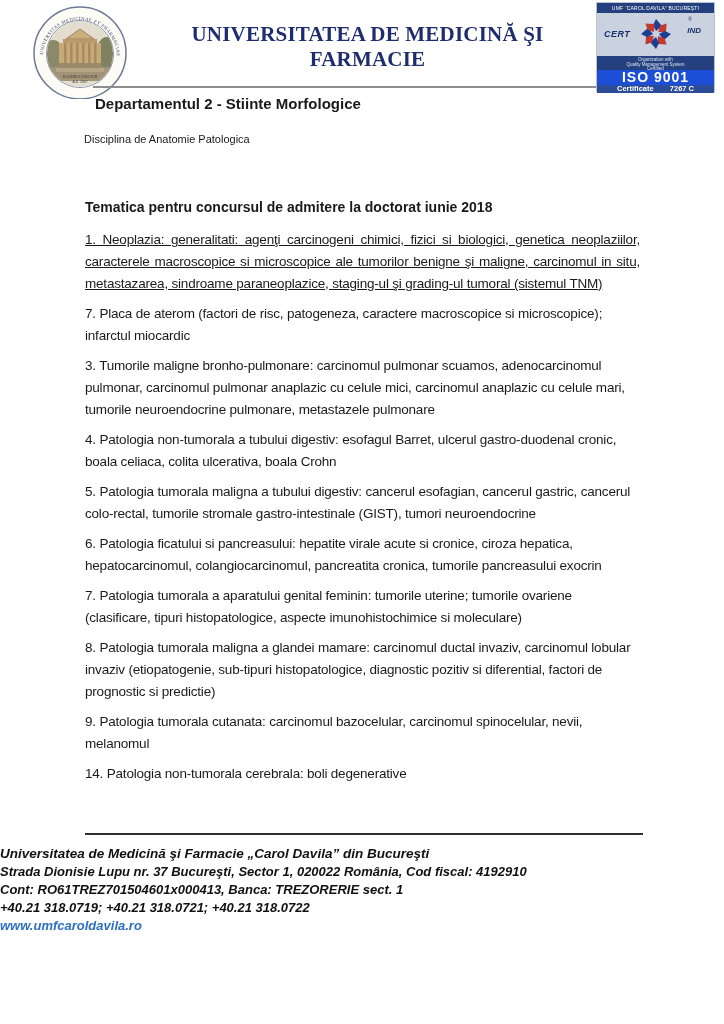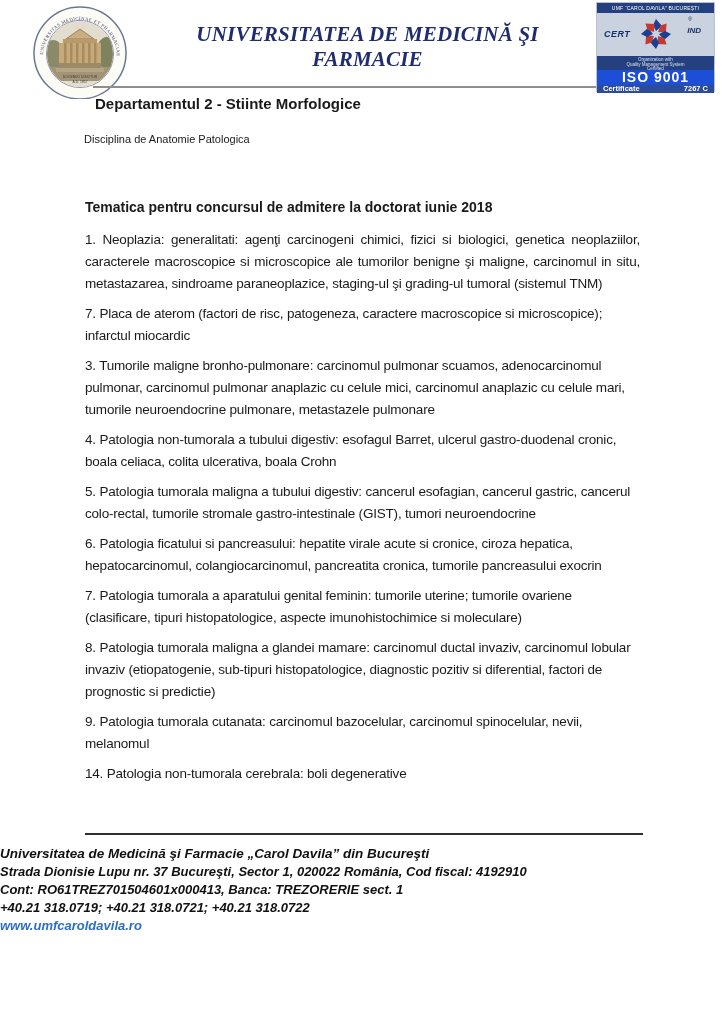--- a/index.html
+++ b/index.html
@@ -2,21 +2,21 @@
 <html><head>
 <meta charset="utf-8">
 <style>
   html,body{margin:0;padding:0;background:#ffffff;}
   .page{position:relative;width:724px;height:1024px;background:#ffffff;overflow:hidden;
         font-family:"Liberation Sans",sans-serif;color:#1a1a1a;}
 
   
   .seal{position:absolute;left:33px;top:5px;width:94px;height:94px;}
   .title-block{position:absolute;left:145px;top:22px;width:445px;text-align:center;
-               font-family:"Liberation Serif",serif;font-style:italic;font-weight:bold;
+               font-family:"Liberation Serif",serif;font-weight:bold;
                color:#1f2d6e;}
   .title-line1{font-size:21px;letter-spacing:.2px;}
   .title-line2{font-size:20px;margin-top:5px;letter-spacing:.2px;}
   .header-rule{position:absolute;left:93px;top:86px;width:610px;height:2px;background:#8e8e8e;}
 
   
   .iso-badge{position:absolute;left:597px;top:3px;width:117px;height:88px;
              box-shadow:0 0 0 1px #b9c2d2;font-family:"Liberation Sans",sans-serif;}
   .iso-top{height:10px;background:#24407e;color:#ffffff;font-size:5px;line-height:10px;
            text-align:center;letter-spacing:.2px;white-space:nowrap;overflow:hidden;}
@@ -25,32 +25,32 @@
                  font-style:italic;color:#16316b;letter-spacing:.5px;}
   .iso-ind-text{position:absolute;right:13px;top:13px;font-size:8px;font-weight:bold;
                 font-style:italic;color:#16316b;z-index:0;}
   .iso-reg{position:absolute;right:22px;top:3px;font-size:5px;color:#16316b;}
   .pinwheel{position:absolute;left:42px;top:4px;z-index:1;}
   .iso-org{background:#24407e;color:#d9e0ef;font-size:4.5px;line-height:4.5px;
            text-align:center;padding-top:2px;height:12px;}
   .iso-name{background:#1d4ed8;color:#ffffff;font-size:14px;line-height:15px;font-weight:bold;
             text-align:center;letter-spacing:1px;height:15px;}
   .iso-certrow{background:#2c4c97;color:#ffffff;font-size:7.5px;line-height:8px;height:8px;
-               display:flex;justify-content:space-between;padding:0 6px;font-weight:bold;}
+               display:flex;justify-content:space-between;padding:0 20px;font-weight:bold;}
 
   
   .department{position:absolute;left:95px;top:95px;font-size:15px;font-weight:bold;}
   .discipline{position:absolute;left:84px;top:133px;font-size:11px;}
   .doc-title{position:absolute;left:85px;top:199px;width:555px;
              font-size:14px;font-weight:bold;}
 
   
   .topics{position:absolute;left:85px;top:229px;width:555px;}
   .topic{font-size:13.5px;line-height:22px;letter-spacing:-0.2px;margin:0 0 8px 0;}
-  .topic.justified{text-align:justify;}
+  .topic.justified{text-align:justify;text-decoration:underline;}
 
   
   .footer-rule{position:absolute;left:85px;top:833px;width:558px;height:2px;background:#2f2f2f;}
   .footer{position:absolute;left:0;top:845px;width:724px;text-align:left;
           font-style:italic;font-weight:bold;font-size:13px;line-height:18px;color:#111111;}
   .footer-line{white-space:nowrap;}
   .footer-strong{font-size:13.5px;}
   .footer-link{color:#2e6fc0;text-decoration:none;cursor:pointer;}
 </style>
 </head>

